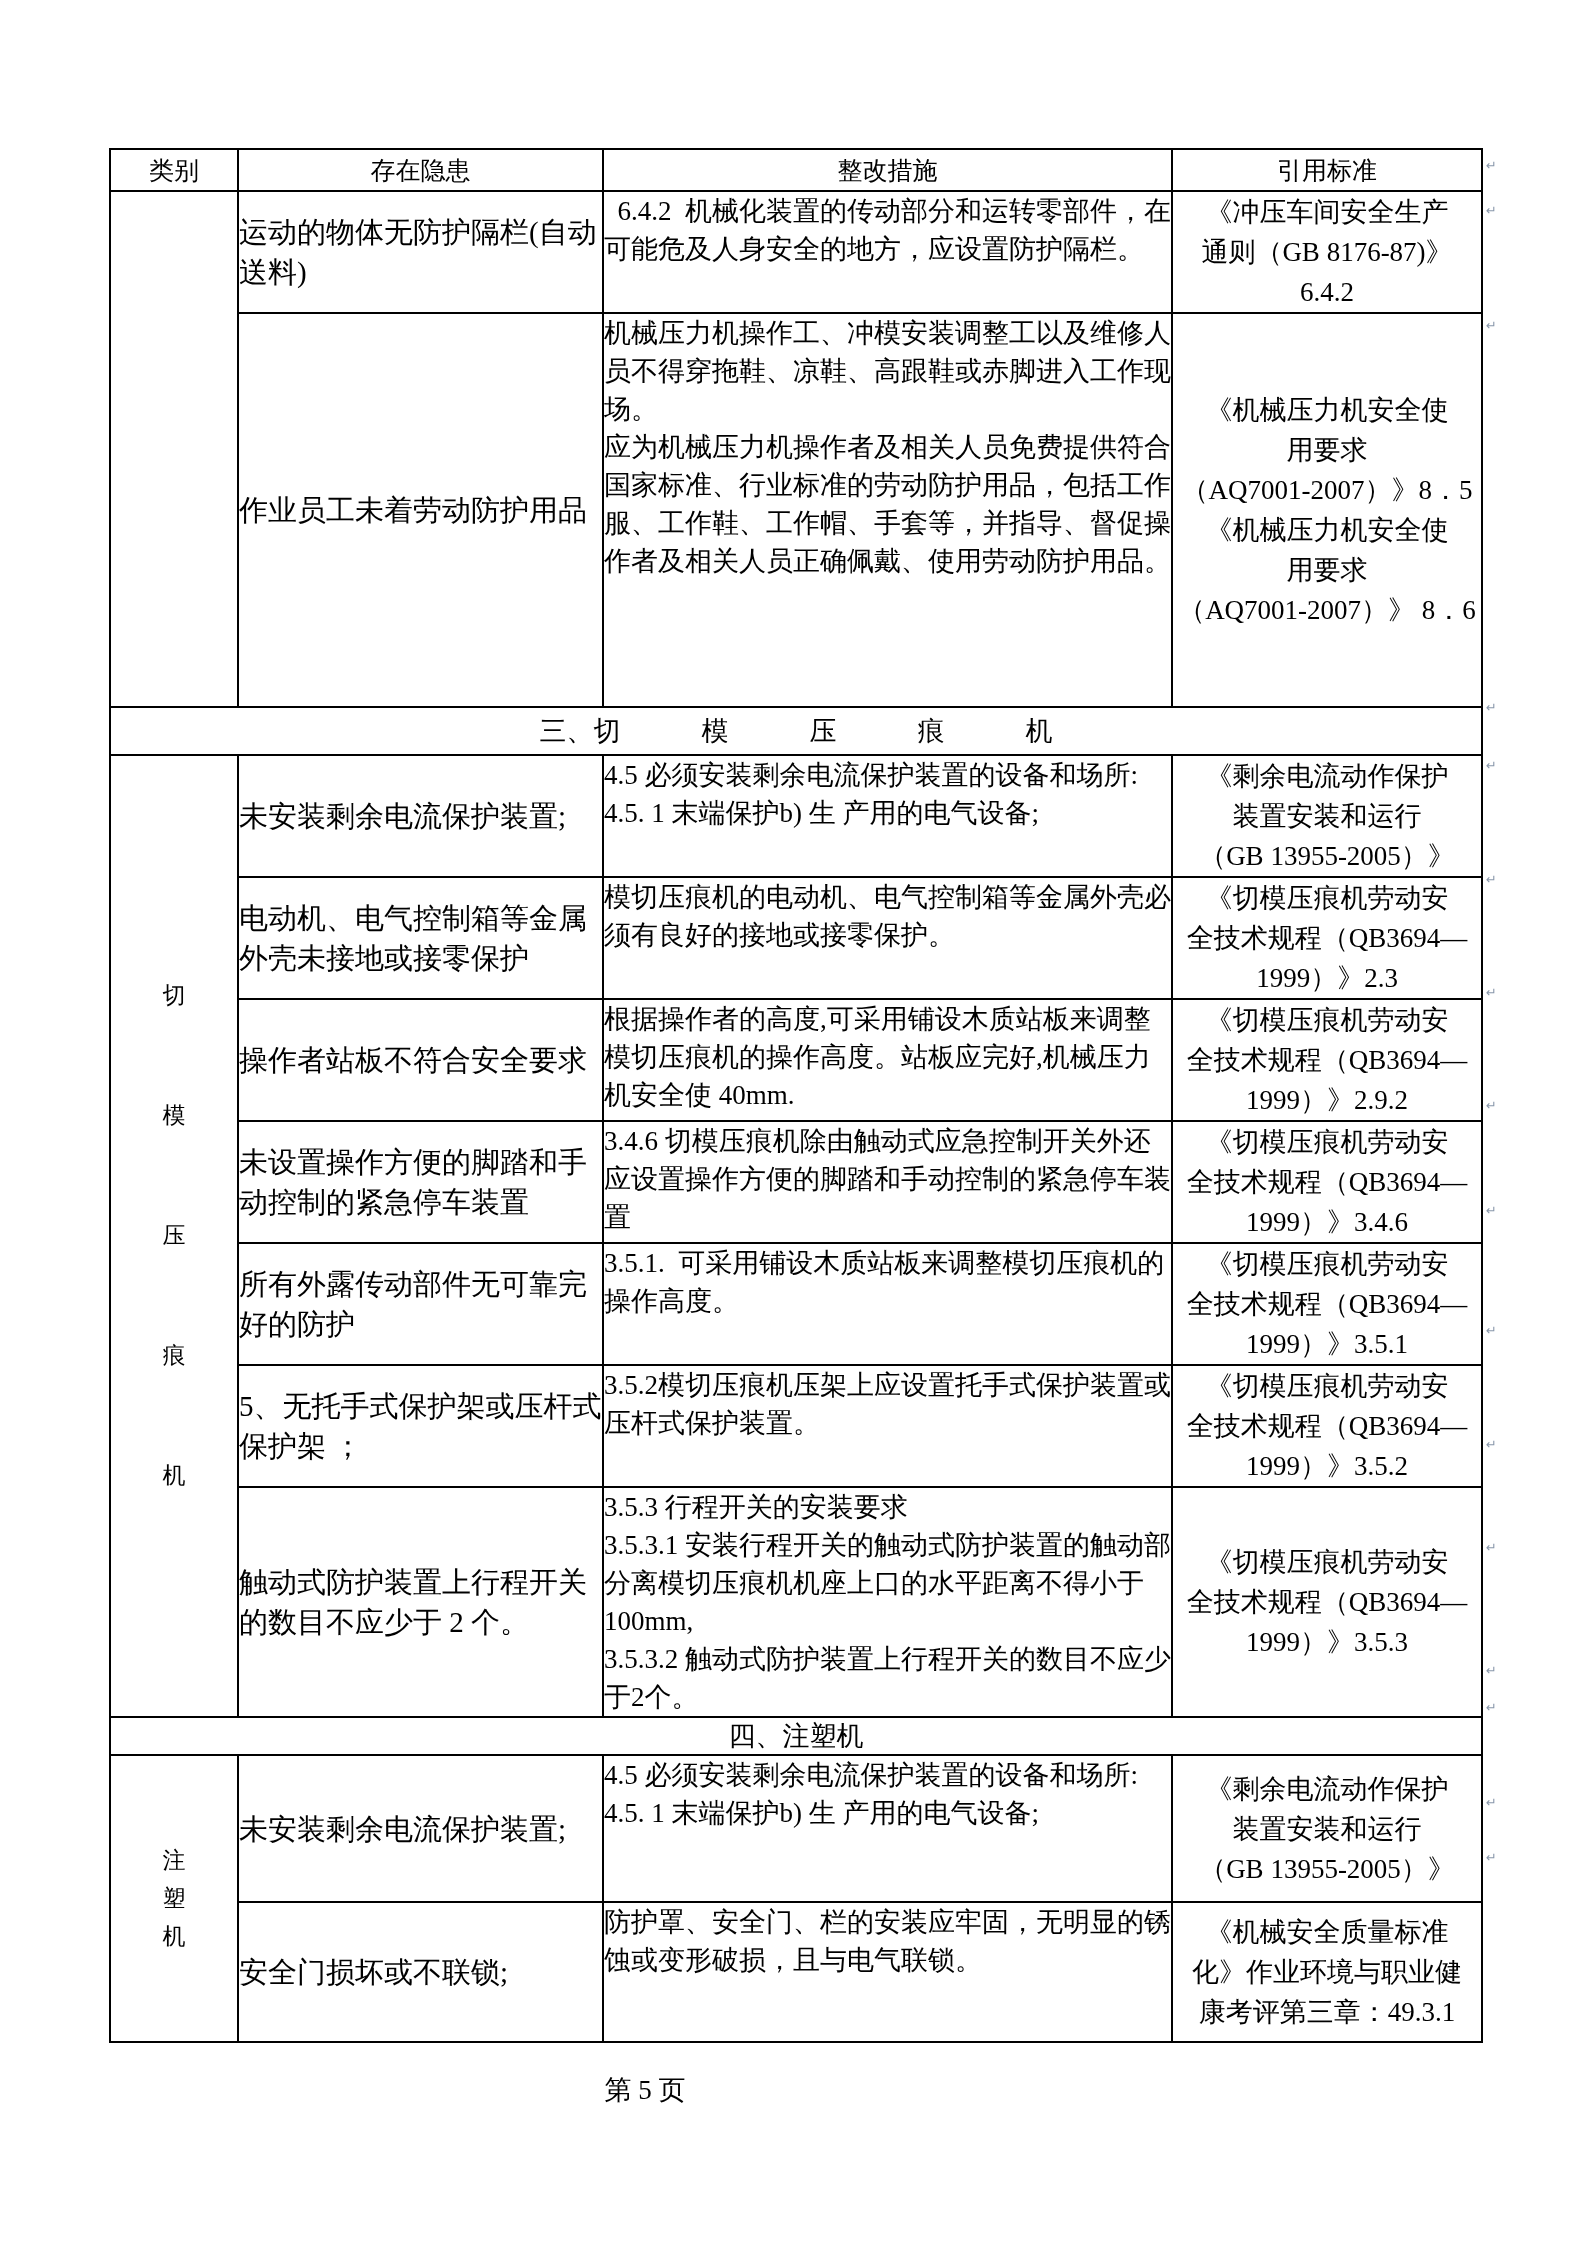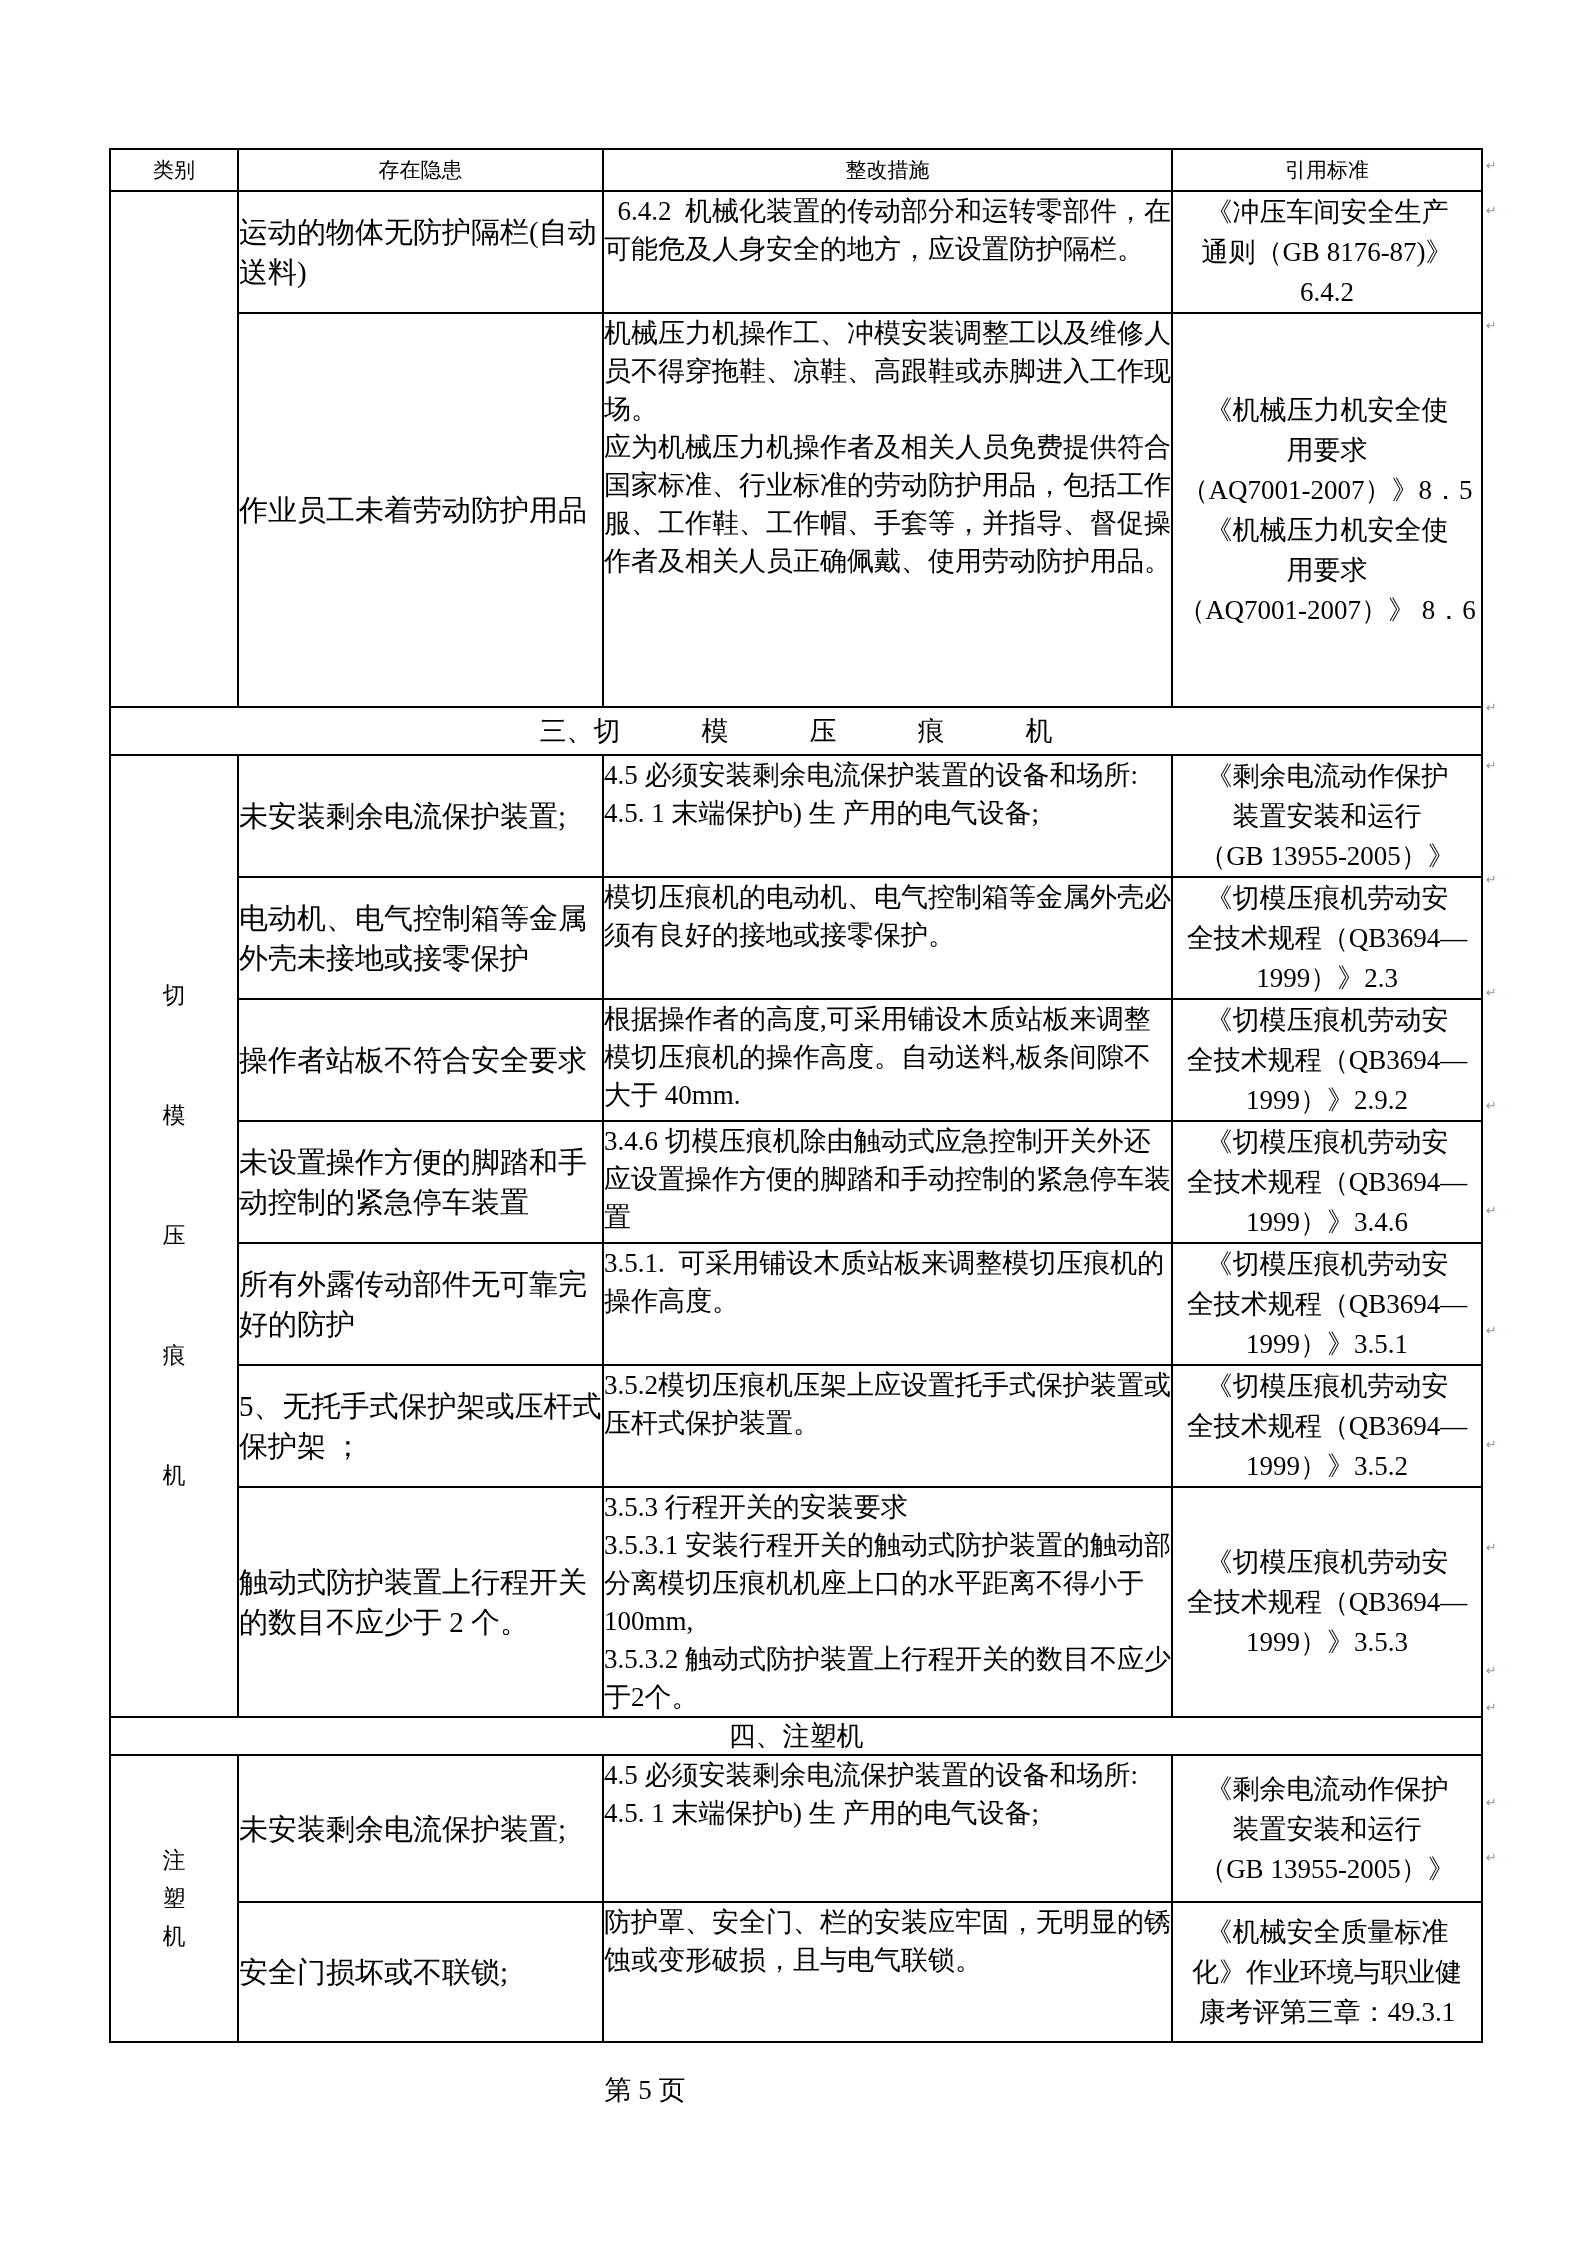--- a/index.html
+++ b/index.html
@@ -13,21 +13,21 @@
     border-collapse:collapse;table-layout:fixed;
   }
   table.doc td{
     border:2px solid #000;
     padding:0;
     overflow:hidden;
     box-sizing:border-box;
   }
   td.hd{
     text-align:center;vertical-align:middle;
-    font-size:21px;
+    font-size:25px;
   }
   td.cat{
     text-align:center;vertical-align:middle;font-size:23px;
   }
   .vert{
     display:inline-block;width:1.25em;
     white-space:normal;word-break:break-all;
     text-align:center;
   }
   .vert.b{line-height:120px;}
@@ -120,21 +120,21 @@
     </tr>
     <tr style="height:112px">
       <td class="haz">电动机、电气控制箱等金属外壳未接地或接零保护</td>
       <td class="mea">模切压痕机的电动机、电气控制箱等金属外壳必须有良好的接地或接零保护。</td>
       <td class="std">《切模压痕机劳动安
 全技术规程（QB3694—
 1999）》2.3</td>
     </tr>
     <tr style="height:115px">
       <td class="haz">操作者站板不符合安全要求</td>
-      <td class="mea">根据操作者的高度,可采用铺设木质站板来调整模切压痕机的操作高度。自动送料,板条间隙不大于 40mm.</td>
+      <td class="mea">根据操作者的高度,可采用铺设木质站板来调整模切压痕机的操作高度。站板应完好,机械压力机安全使 40mm.</td>
       <td class="std">《切模压痕机劳动安
 全技术规程（QB3694—
 1999）》2.9.2</td>
     </tr>
     <tr style="height:103px">
       <td class="haz">未设置操作方便的脚踏和手动控制的紧急停车装置</td>
       <td class="mea">3.4.6 切模压痕机除由触动式应急控制开关外还应设置操作方便的脚踏和手动控制的紧急停车装置</td>
       <td class="std">《切模压痕机劳动安
 全技术规程（QB3694—
 1999）》3.4.6</td>

